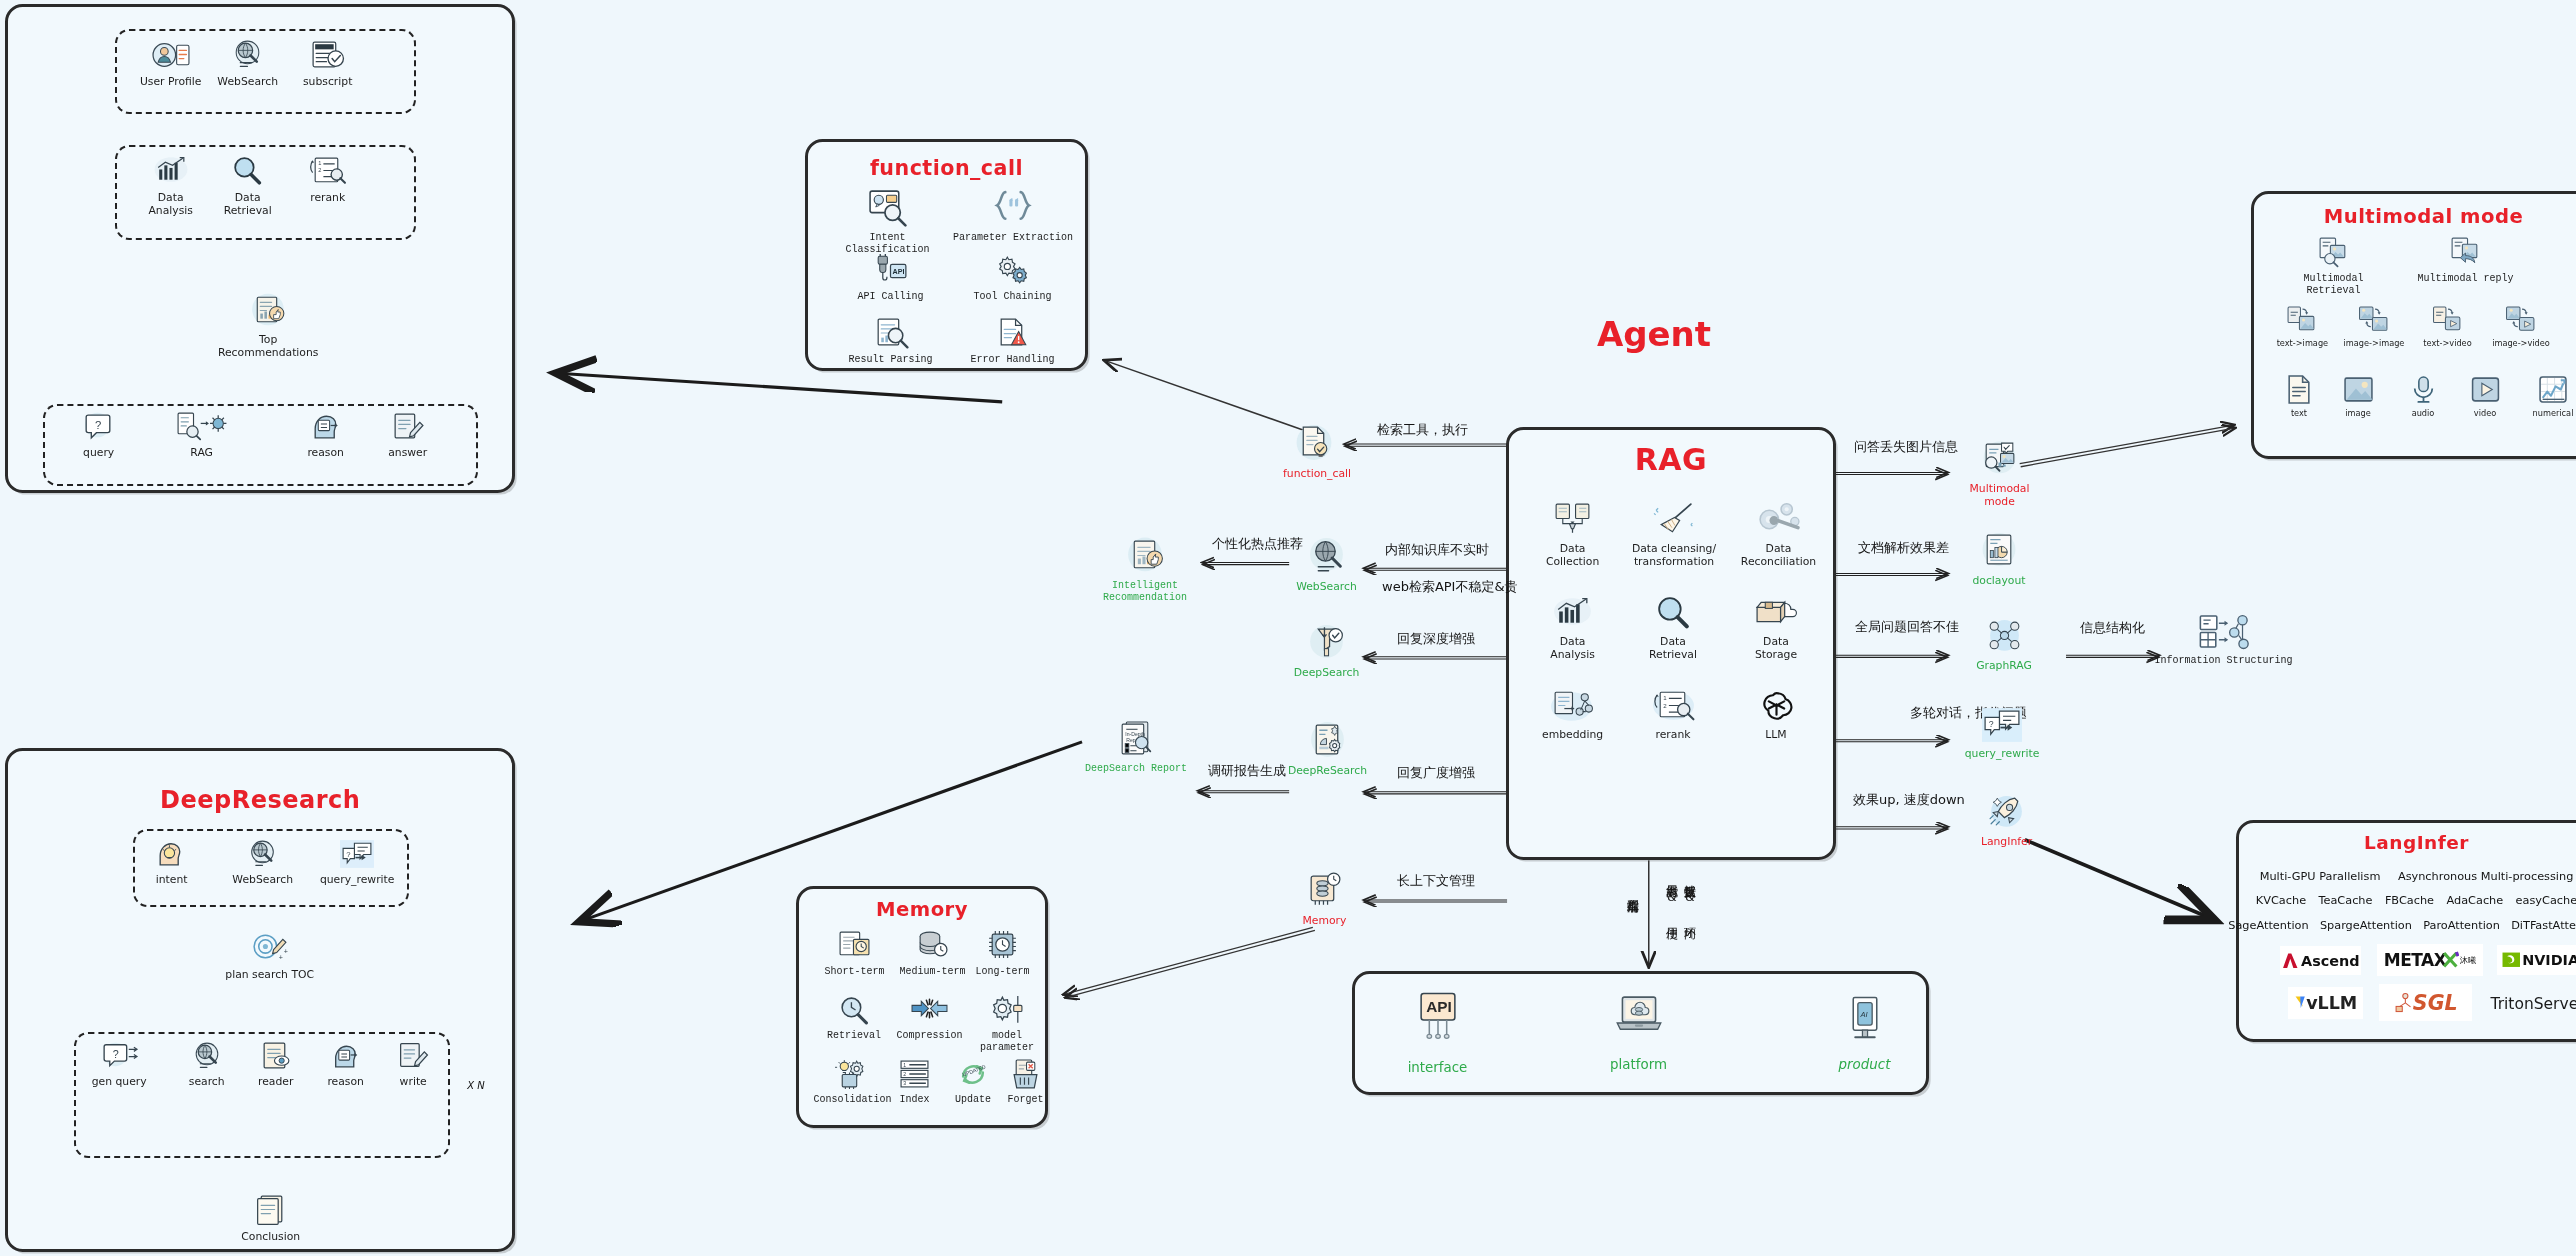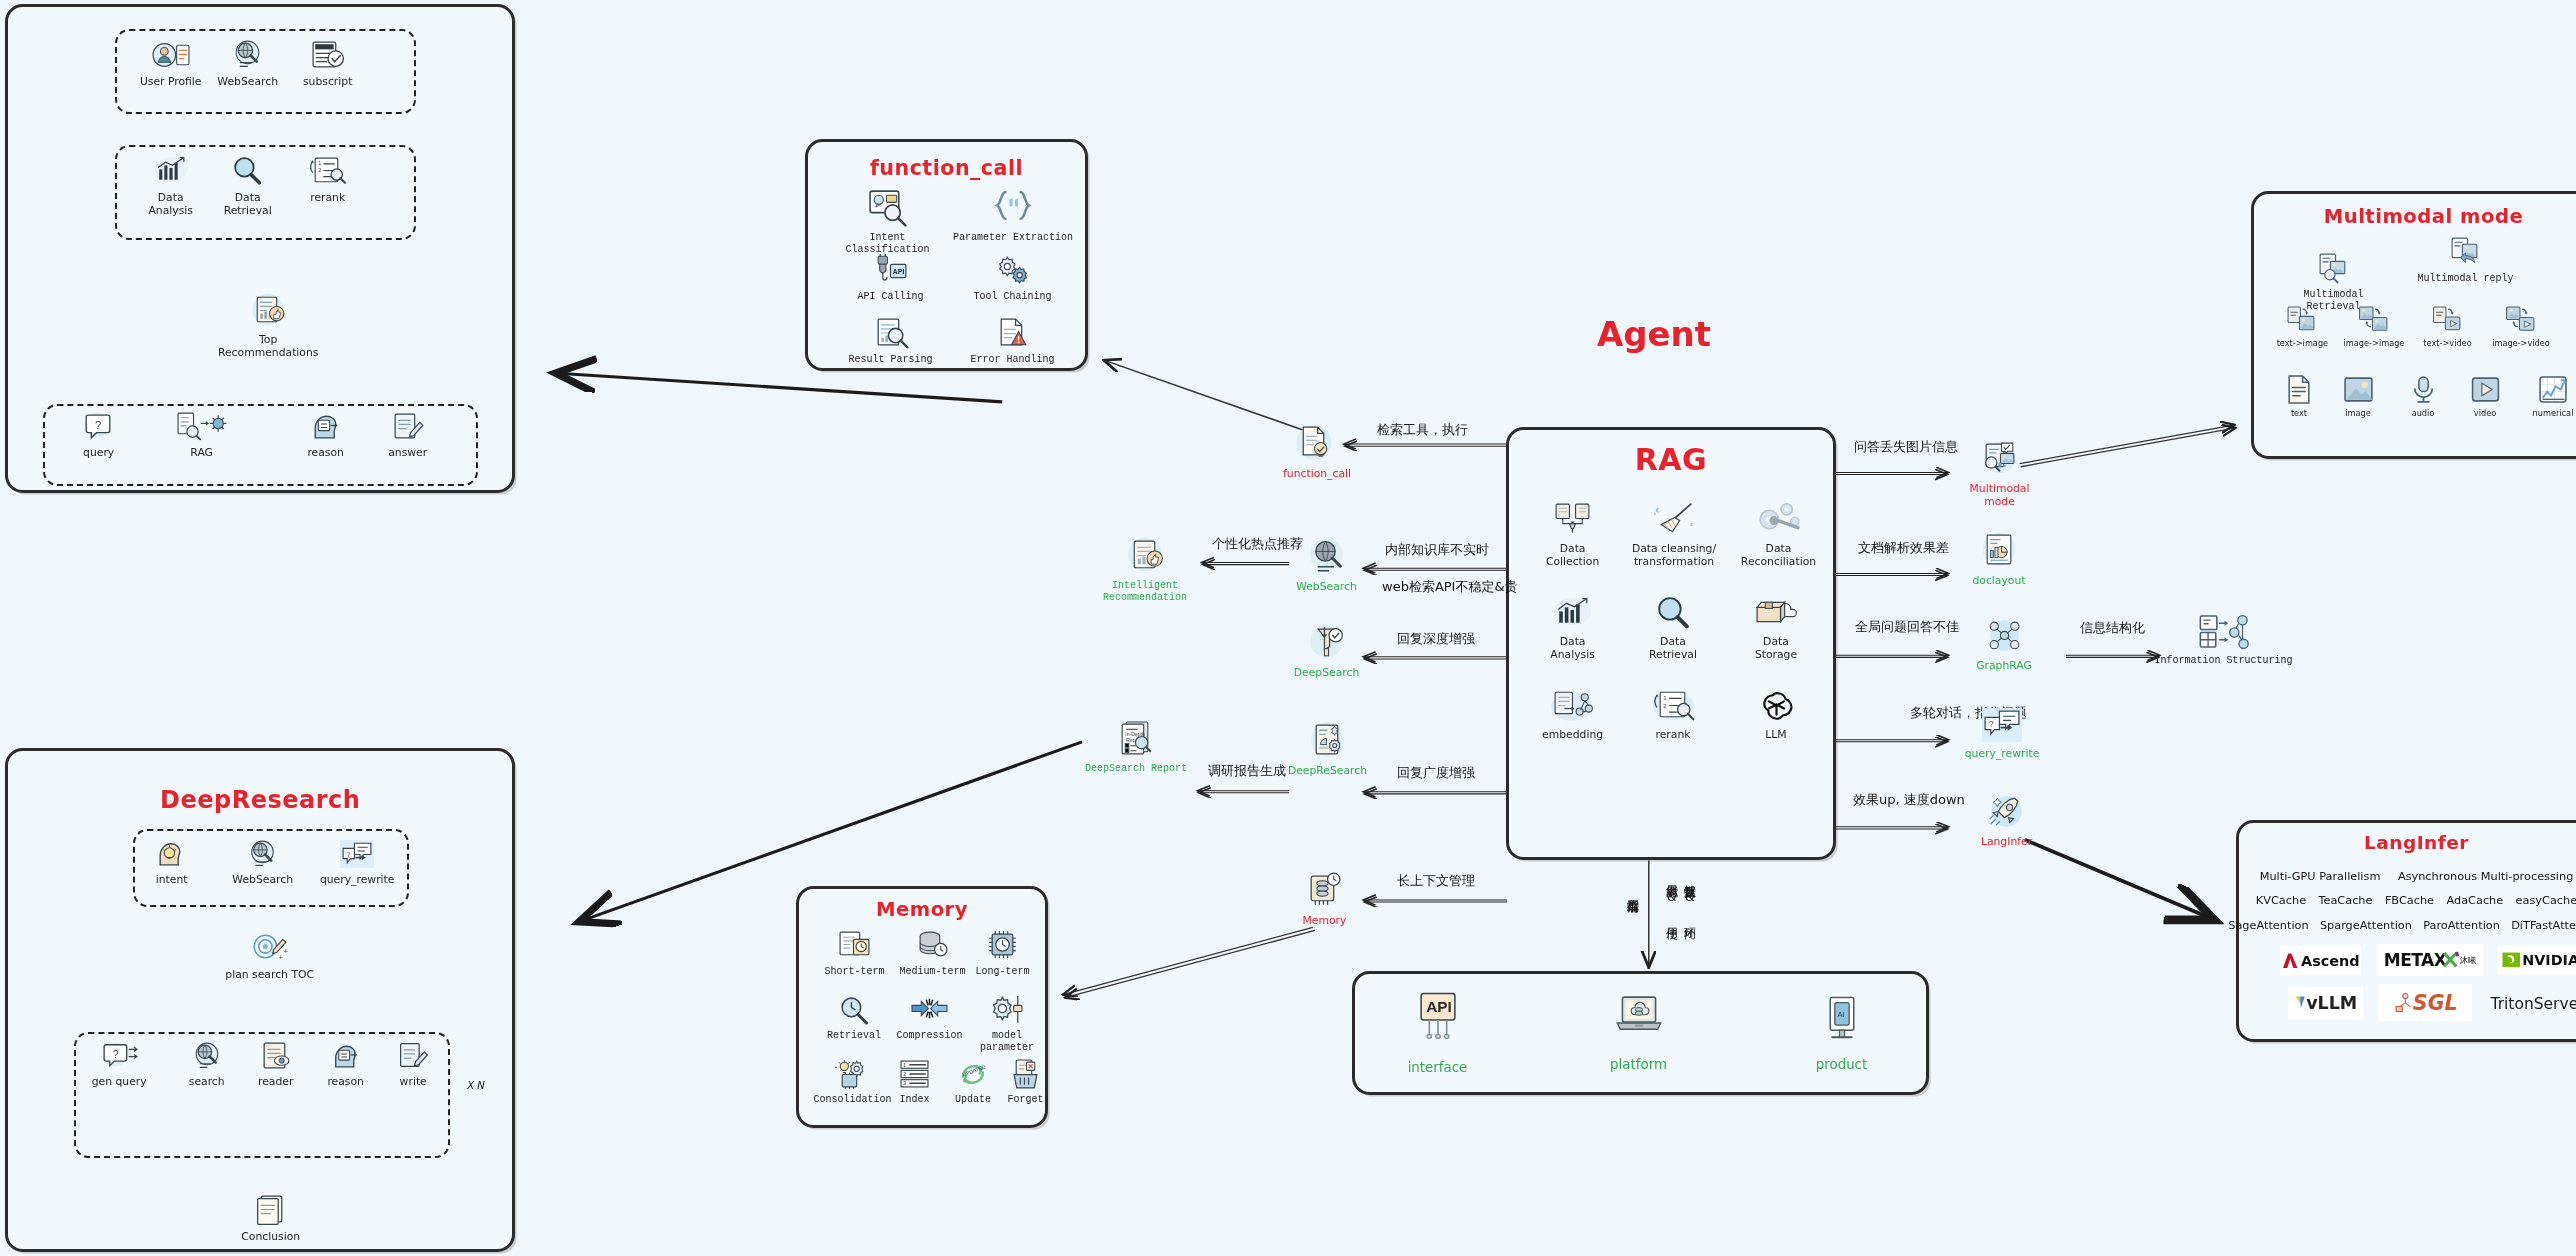--- a/index.html
+++ b/index.html
@@ -939,21 +939,21 @@
           </g>
           <path d="M22 10l3 5 5 3-5 3-3 5-3-5-5-3 5-3z" fill="#fff" stroke="#36454f" stroke-width="1.6"></path>
         </svg>
     </span>
     <span class="cap red">LangInfer</span>
   </div>
 
   <div class="panel" style="left:2251px;top:191px;width:345px;height:268px;">
     <div class="title" style="top:11.3px;font-size:19.6px;">Multimodal mode</div>
 
-    <div class="node" style="left:20.6px;top:58px;width:118px;">
+    <div class="node" style="left:20.6px;top:42px;width:118px;">
       <span class="ic">
         <svg width="36" height="32" viewBox="0 0 70 62">
             <rect x="8" y="4" width="30" height="38" rx="2" fill="#f4f8fb" stroke="#4a6072" stroke-width="2.2"></rect>
             <path d="M13 12h15M13 19h11" stroke="#4a6072" stroke-width="2.2"></path>
             <rect x="28" y="18" width="28" height="24" rx="2" fill="#c7dbe8" stroke="#4a6072" stroke-width="2.2"></rect>
             <circle cx="36" cy="25" r="3" fill="#f4e5bf"></circle>
             <path d="M30 40l8-9 5 5 4-4 7 8z" fill="#9fc0d4"></path>
             <circle cx="27" cy="44" r="10" fill="#eaf2f7" stroke="#4a6072" stroke-width="2.2"></circle>
             <path d="M34 51l8 8" stroke="#4a6072" stroke-width="3.4" stroke-linecap="round"></path>
           </svg>
@@ -1255,21 +1255,21 @@
             <rect x="24" y="12" width="52" height="36" fill="#fbf4e6"></rect>
             <path d="M42 26c0-6 5-10 10-10s10 4 10 10c4 0 7 3 7 7s-3 7-7 7H42c-4 0-7-3-7-7s3-7 7-7z" fill="#dfe9ef" stroke="#4a5a63" stroke-width="2.2"></path>
             <ellipse cx="50" cy="30" rx="7" ry="4" fill="#b5c6cf" stroke="#4a5a63" stroke-width="1.8"></ellipse>
             <ellipse cx="50" cy="37" rx="7" ry="4" fill="#b5c6cf" stroke="#4a5a63" stroke-width="1.8"></ellipse>
             <path d="M8 56h84l-6 12H14z" fill="#b9c3c8" stroke="#4a5a63" stroke-width="2.6"></path>
             <rect x="42" y="59" width="16" height="4" rx="2" fill="#8c999f"></rect>
           </svg>
       </span>
       <span class="cap green" style="font-size:13.4px;margin-top:4.1px;">platform</span>
     </div>
-    <div class="node" style="left:440px;top:20.6px;width:93px;">
+    <div class="node" style="left:463px;top:20.6px;width:93px;font-style:italic;">
       <span class="ic">
         <svg width="46" height="56" viewBox="0 0 90 108">
             <rect x="22" y="4" width="46" height="64" rx="3" fill="#fff" stroke="#4a5a63" stroke-width="3"></rect>
             <rect x="31" y="14" width="28" height="44" rx="4" fill="#8fc3dd" stroke="#4a5a63" stroke-width="2.6"></rect>
             <text x="36" y="42" font-size="15" fill="#2a3b44" font-family="sans-serif">AI</text>
             <path d="M40 68h10v14H40z" fill="#b9c3c8" stroke="#4a5a63" stroke-width="2.4"></path>
             <path d="M26 82h38" stroke="#4a5a63" stroke-width="4" stroke-linecap="round"></path>
           </svg>
       </span>
       <span class="cap green" style="font-size:13.4px;margin-top:4.1px;">product</span>

